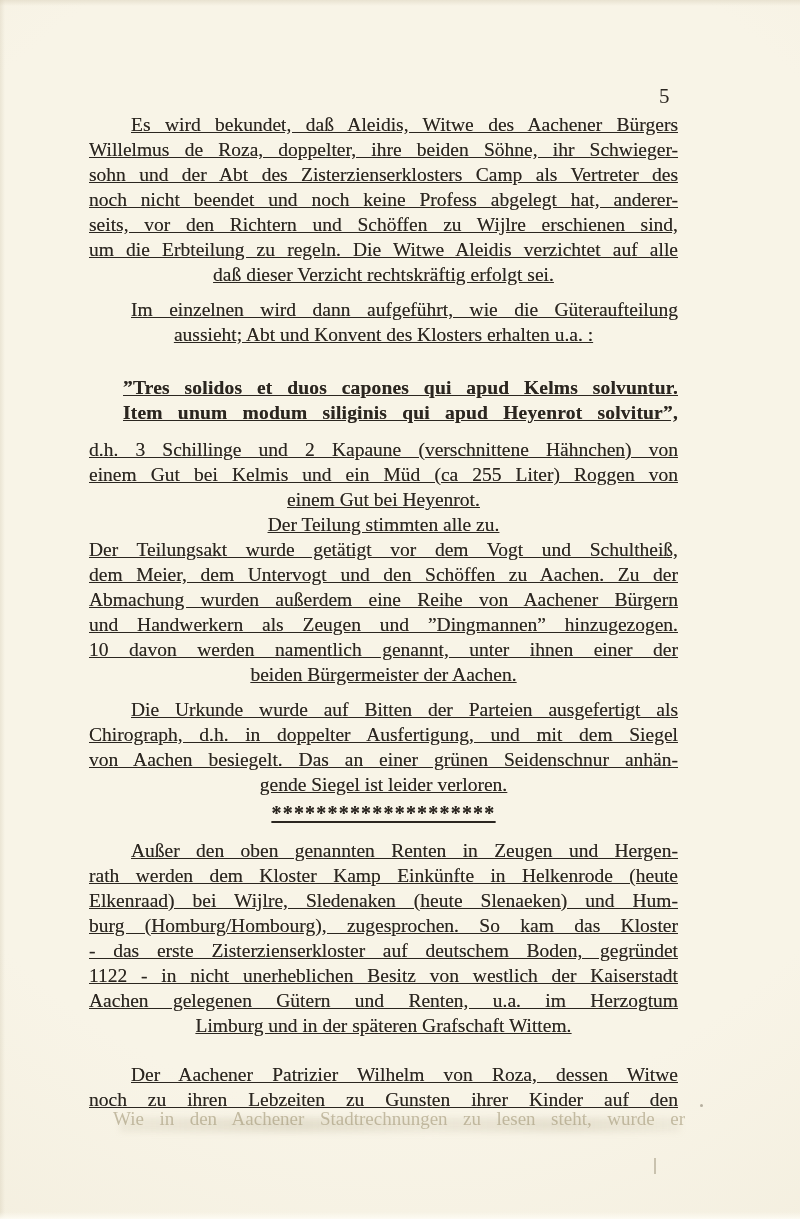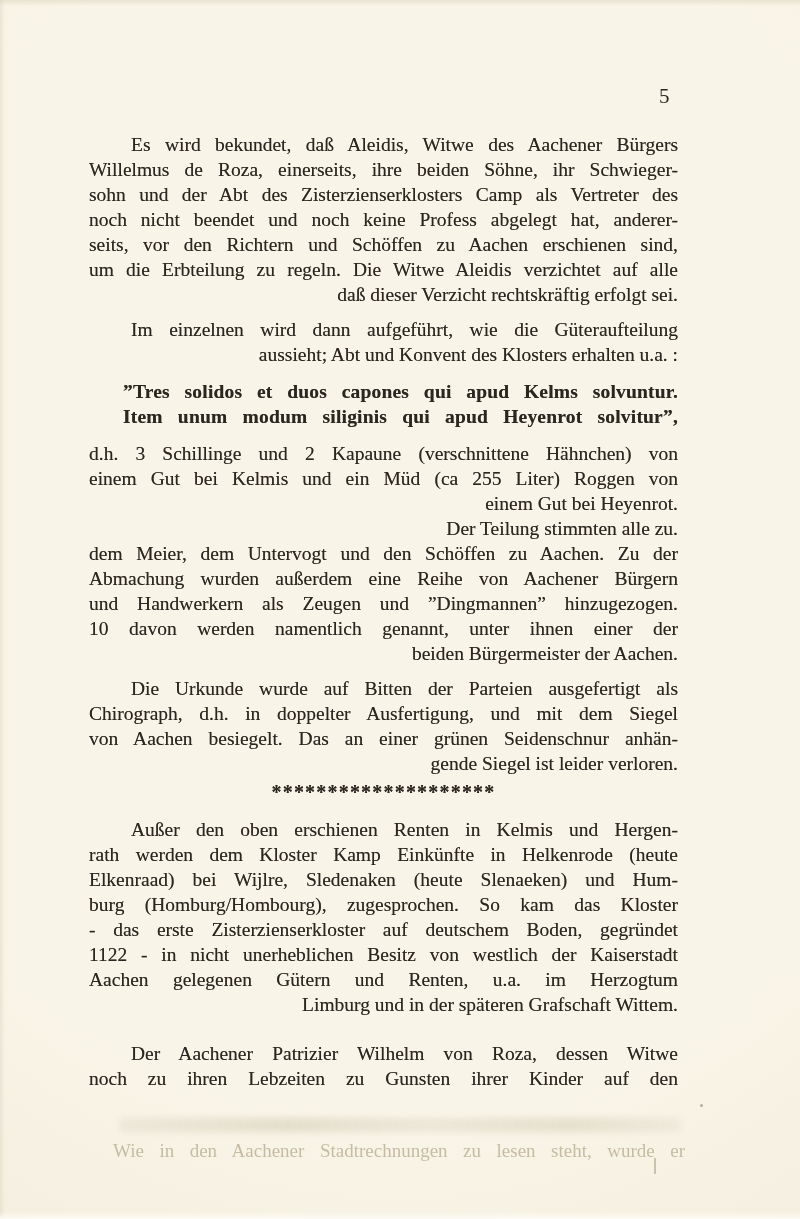--- a/index.html
+++ b/index.html
@@ -23,40 +23,41 @@
   #page-number {
     position: absolute;
     left: 659px;
     top: 84px;
     font-size: 21px;
     letter-spacing: 0.5px;
   }
   #text-block {
     position: absolute;
     left: 89px;
-    top: 132px;
+    top: 112px;
     width: 589px;
     font-size: 19.5px;
     line-height: 25px;
     text-shadow: 0 0 0.5px rgba(43,38,32,0.55);
+    text-decoration: underline;
   }
   .line {
-    text-align: right;
+    text-align: center;
     white-space: normal;
     overflow: hidden;
   }
   .line.j  { text-align: justify; text-align-last: justify; }
   .line.ind { text-indent: 42px; }
   .para.quote .line {
     font-weight: bold;
     padding-left: 34px;
     letter-spacing: 0.2px;
   }
   .p2 { margin-top: 10px; }
-  .quote { margin-top: 12px; }
+  .quote { margin-top: 28px; }
   .p3 { margin-top: 12px; }
   .p4 { margin-top: 10px; }
   .separator {
     margin-top: 4px;
     text-align: center;
     font-weight: bold;
     font-size: 20px;
     letter-spacing: 1.2px;
   }
   .p5 { margin-top: 12px; }
@@ -69,21 +70,21 @@
     height: 14px;
     background: linear-gradient(90deg,
       rgba(158,148,114,0.10), rgba(158,148,114,0.22) 30%,
       rgba(158,148,114,0.12) 55%, rgba(158,148,114,0.20) 80%,
       rgba(158,148,114,0.08));
     filter: blur(3px);
   }
   #bleedthrough-line {
     position: absolute;
     left: 113px;
-    top: 1138px;
+    top: 1106px;
     width: 572px;
     font-size: 19px;
     line-height: 25px;
     text-align: justify;
     text-align-last: justify;
     color: #9b8f6d;
     opacity: 0.55;
     filter: blur(0.4px);
   }
   .artifact-tick {
@@ -107,55 +108,56 @@
 </style>
 </head>
 <body>
 
 <div id="sheet">
   <div id="page-number">5</div>
 
   <div id="text-block">
       <div class="para body p1">
         <div class="line j ind">Es wird bekundet, daß Aleidis, Witwe des Aachener Bürgers</div>
-        <div class="line j">Willelmus de Roza, einerseits, ihre beiden Söhne, ihr Schwieger-</div>
+        <div class="line j">Willelmus de Roza, doppelter, ihre beiden Söhne, ihr Schwieger-</div>
         <div class="line j">sohn und der Abt des Zisterzienserklosters Camp als Vertreter des</div>
         <div class="line j">noch nicht beendet und noch keine Profess abgelegt hat, anderer-</div>
-        <div class="line j">seits, vor den Richtern und Schöffen zu Aachen erschienen sind,</div>
+        <div class="line j">seits, vor den Richtern und Schöffen zu Wijlre erschienen sind,</div>
         <div class="line j">um die Erbteilung zu regeln. Die Witwe Aleidis verzichtet auf alle</div>
         <div class="line">daß dieser Verzicht rechtskräftig erfolgt sei.</div>
       </div>
       <div class="para body p2">
         <div class="line j ind">Im einzelnen wird dann aufgeführt, wie die Güteraufteilung</div>
         <div class="line">aussieht; Abt und Konvent des Klosters erhalten u.a. :</div>
       </div>
       <div class="para quote quote">
         <div class="line j">”Tres solidos et duos capones qui apud Kelms solvuntur.</div>
         <div class="line j">Item unum modum siliginis qui apud Heyenrot solvitur”,</div>
       </div>
       <div class="para body p3">
         <div class="line j">d.h. 3 Schillinge und 2 Kapaune (verschnittene Hähnchen) von</div>
         <div class="line j">einem Gut bei Kelmis und ein Müd (ca 255 Liter) Roggen von</div>
         <div class="line">einem Gut bei Heyenrot.</div>
         <div class="line">Der Teilung stimmten alle zu.</div>
+        <div class="line j">Der Teilungsakt wurde getätigt vor dem Vogt und Schultheiß,</div>
         <div class="line j">dem Meier, dem Untervogt und den Schöffen zu Aachen. Zu der</div>
         <div class="line j">Abmachung wurden außerdem eine Reihe von Aachener Bürgern</div>
         <div class="line j">und Handwerkern als Zeugen und ”Dingmannen” hinzugezogen.</div>
         <div class="line j">10 davon werden namentlich genannt, unter ihnen einer der</div>
         <div class="line">beiden Bürgermeister der Aachen.</div>
       </div>
       <div class="para body p4">
         <div class="line j ind">Die Urkunde wurde auf Bitten der Parteien ausgefertigt als</div>
         <div class="line j">Chirograph, d.h. in doppelter Ausfertigung, und mit dem Siegel</div>
         <div class="line j">von Aachen besiegelt. Das an einer grünen Seidenschnur anhän-</div>
         <div class="line">gende Siegel ist leider verloren.</div>
       </div>
       <div class="para separator separator">********************</div>
       <div class="para body p5">
-        <div class="line j ind">Außer den oben erschienen Renten in Kelmis und Hergen-</div>
+        <div class="line j ind">Außer den oben genannten Renten in Zeugen und Hergen-</div>
         <div class="line j">rath werden dem Kloster Kamp Einkünfte in Helkenrode (heute</div>
         <div class="line j">Elkenraad) bei Wijlre, Sledenaken (heute Slenaeken) und Hum-</div>
         <div class="line j">burg (Homburg/Hombourg), zugesprochen. So kam das Kloster</div>
         <div class="line j">- das erste Zisterzienserkloster auf deutschem Boden, gegründet</div>
         <div class="line j">1122 - in nicht unerheblichen Besitz von westlich der Kaiserstadt</div>
         <div class="line j">Aachen gelegenen Gütern und Renten, u.a. im Herzogtum</div>
         <div class="line">Limburg und in der späteren Grafschaft Wittem.</div>
       </div>
       <div class="para body p6">
         <div class="line j ind">Der Aachener Patrizier Wilhelm von Roza, dessen Witwe</div>

